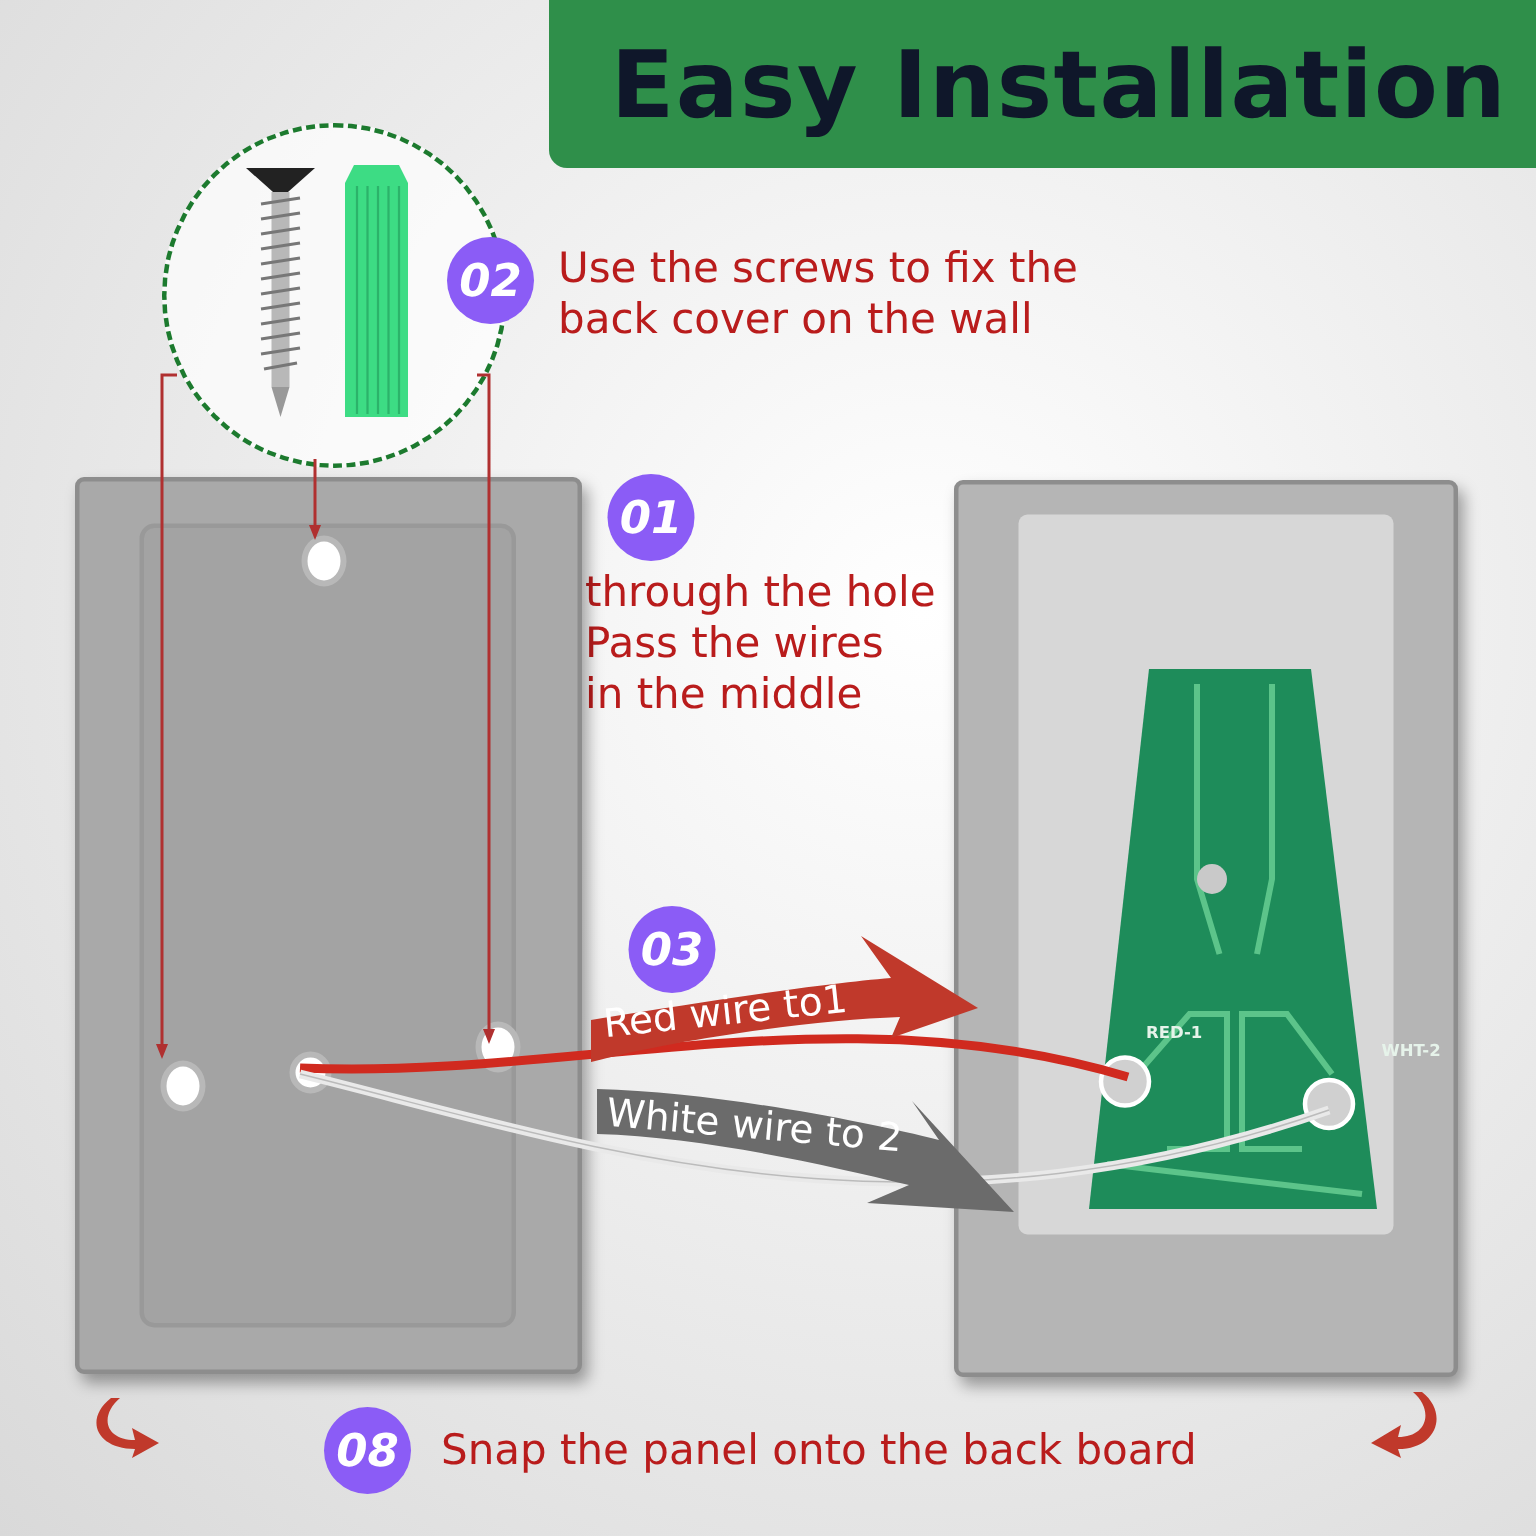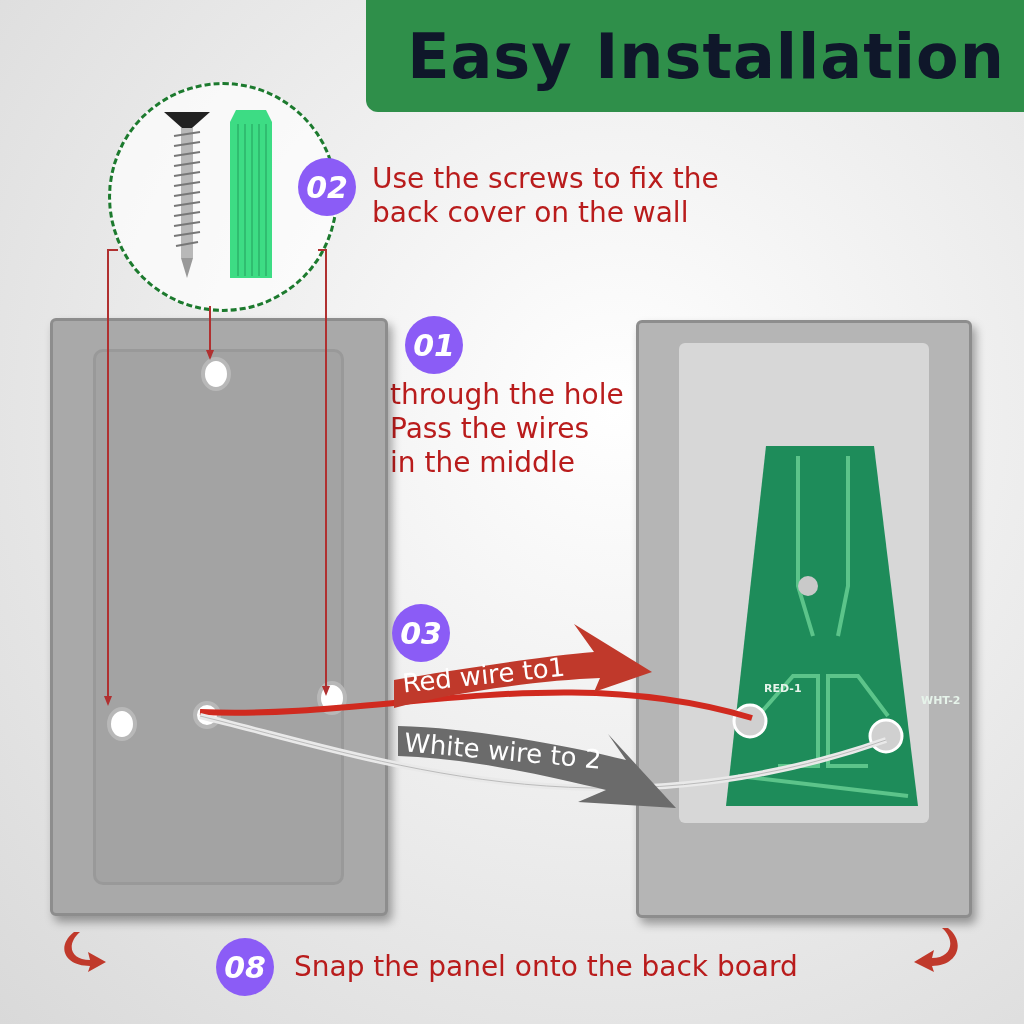--- a/index.html
+++ b/index.html
@@ -106,21 +106,21 @@
 </svg>
 <div class="abs pcb-label" style="left:738px;top:682px;">RED-1</div>
 <div class="abs pcb-label" style="left:895px;top:694px;">WHT-2</div>
 
 <svg class="abs" style="left:0;top:0;" width="1024" height="1024">
   <path d="M200,712 C380,720 560,660 752,718" fill="none" stroke="#d02a1f" stroke-width="6"></path>
   <path d="M200,716 C380,760 600,840 886,740" fill="none" stroke="#e9e9e9" stroke-width="6"></path>
   <path d="M200,716 C380,760 600,840 886,740" fill="none" stroke="#bbb" stroke-width="1"></path>
 </svg>
 
-<div class="abs badge" style="left:392px;top:604px;">03</div>
+<div class="abs badge" style="left:419px;top:604px;">03</div>
 
 <svg class="abs" style="left:394px;top:622px;" width="260" height="90" viewBox="0 0 260 90">
   <path d="M0,58 C60,48 150,34 200,30 L180,2 L258,50 L200,70 L206,56 C150,58 60,70 0,86 Z" fill="#c0392b"></path>
 </svg>
 <div class="abs wire-label" style="left:402px;top:660px;transform:rotate(-6deg);">Red wire to1</div>
 
 <svg class="abs" style="left:398px;top:722px;" width="280" height="90" viewBox="0 0 280 90">
   <path d="M0,4 C80,6 180,26 228,38 L210,12 L278,86 L180,80 L208,68 C150,54 70,36 0,34 Z" fill="#6b6b6b"></path>
 </svg>
 <div class="abs wire-label" style="left:404px;top:736px;transform:rotate(5deg);">White wire to 2</div>

